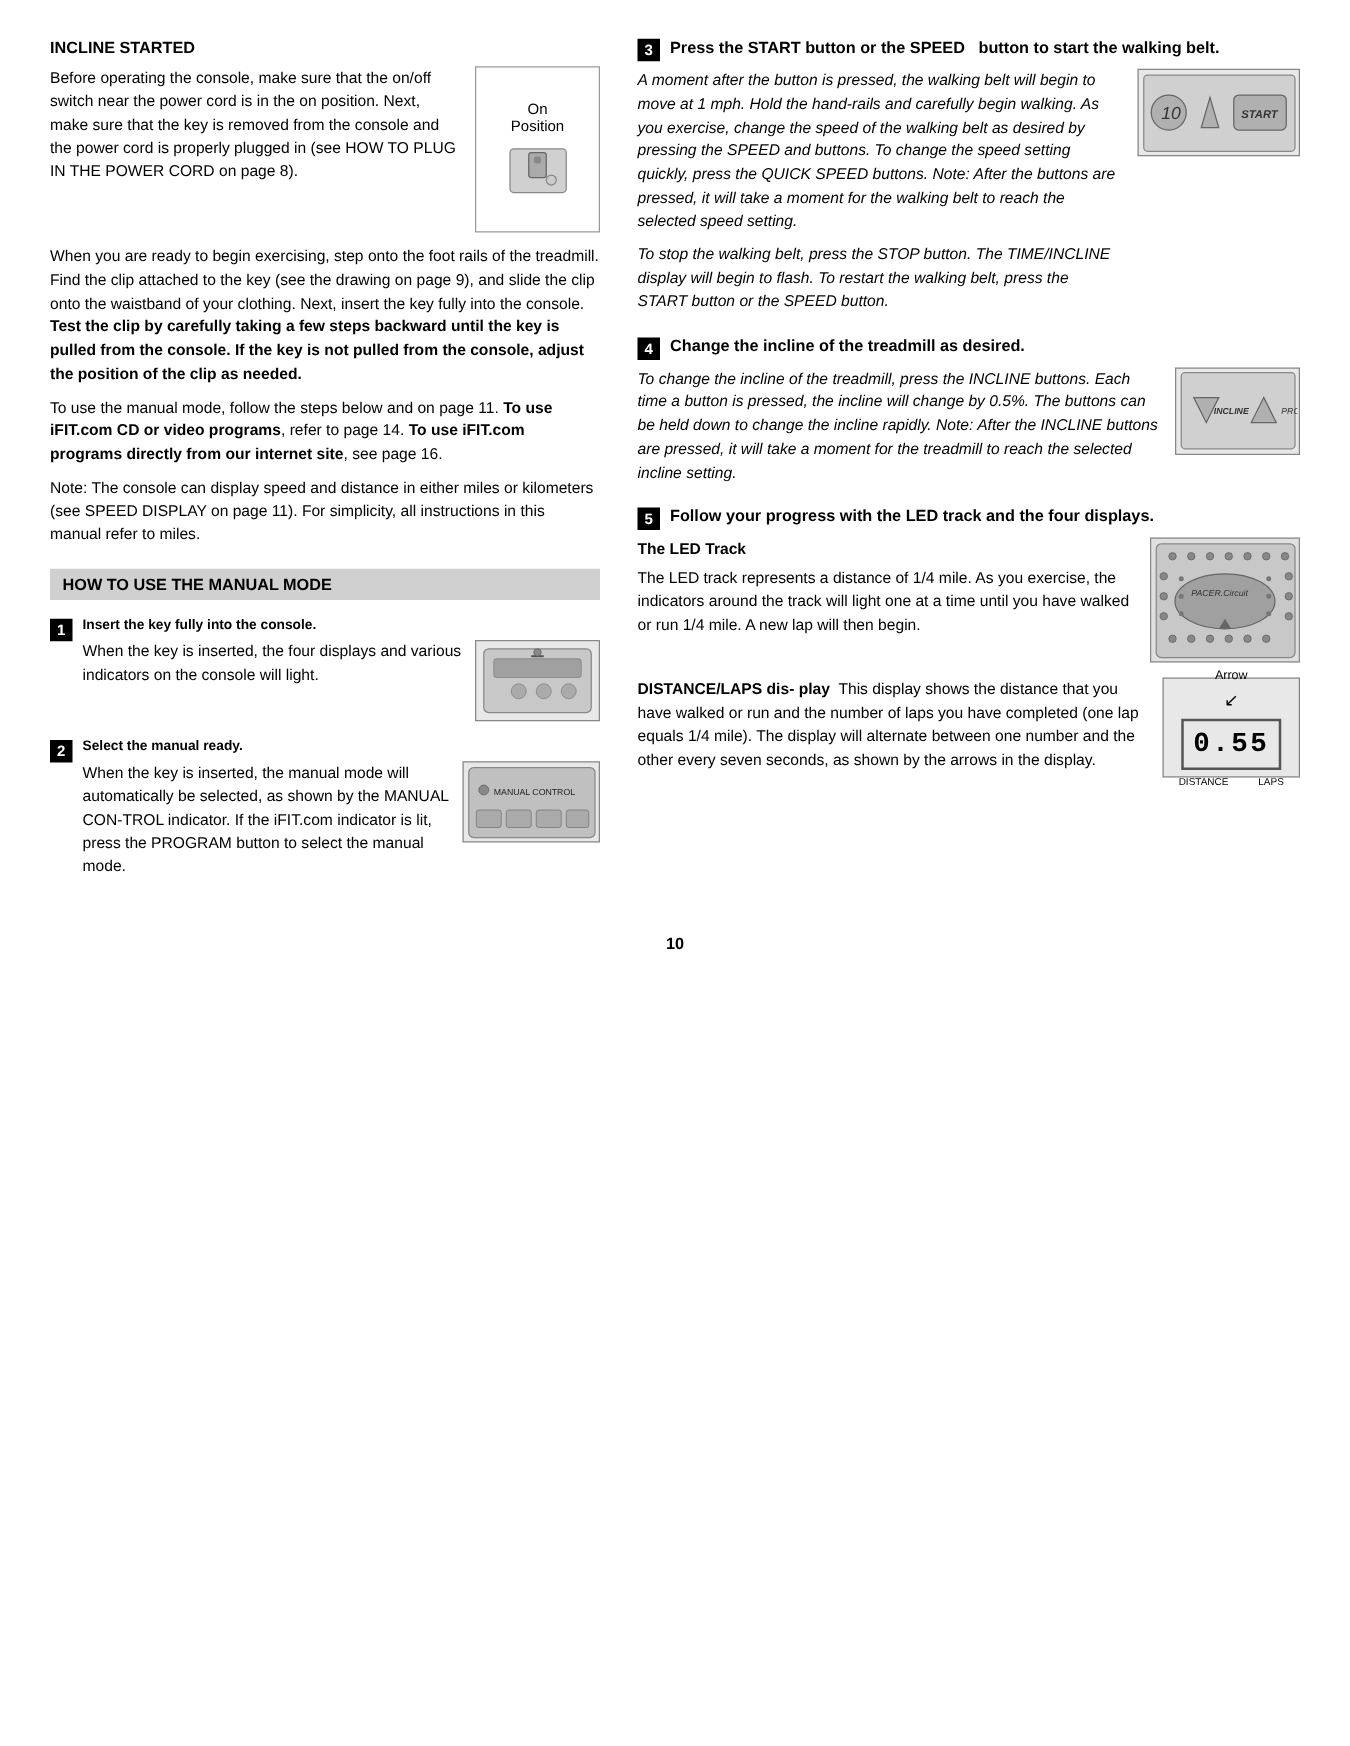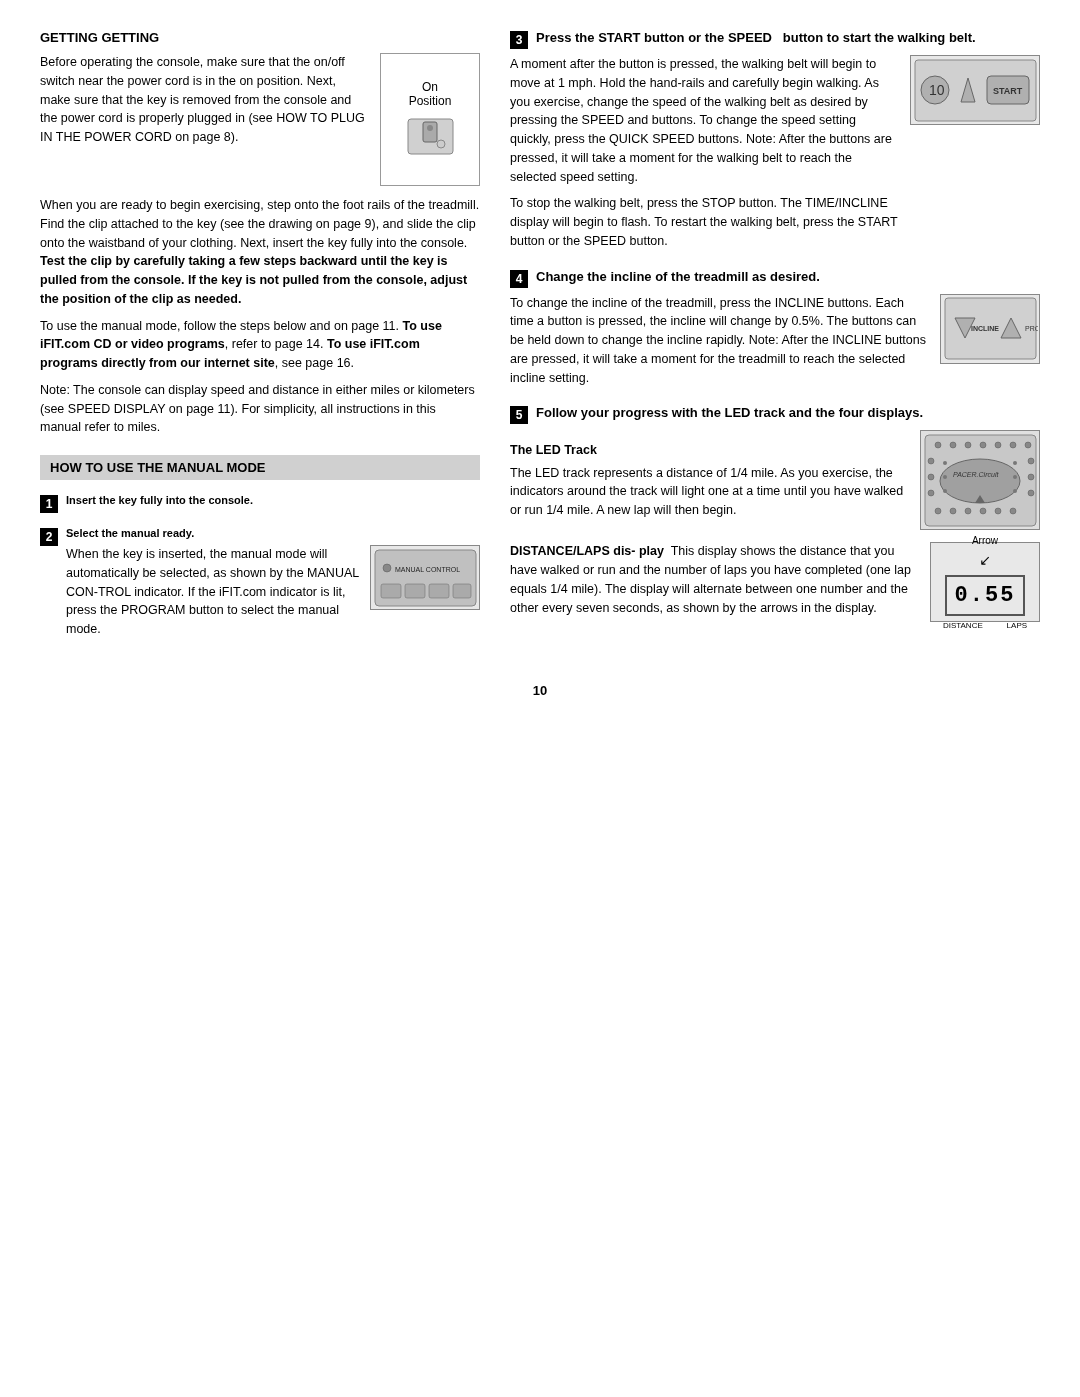--- a/index.html
+++ b/index.html
@@ -152,20 +152,21 @@
     .right-step-title {
       font-weight: bold;
       font-size: 13px;
     }
     .right-step-body {
       display: flex;
       gap: 12px;
       align-items: flex-start;
       font-size: 12.5px;
       line-height: 1.5;
+      font-style: italic;
     }
     .right-step-text {
       flex: 1;
     }
     .speed-img {
       width: 130px;
       height: 70px;
       border: 1px solid #888;
       background: #e8e8e8;
       flex-shrink: 0;
@@ -193,21 +194,21 @@
       margin-bottom: 6px;
     }
     .step5-body {
       font-size: 12.5px;
       line-height: 1.5;
     }
     .led-track-section {
       display: flex;
       gap: 12px;
       margin-bottom: 12px;
-      align-items: center;
+      align-items: flex-start;
     }
     .led-text {
       flex: 1;
     }
     .led-img {
       width: 120px;
       height: 100px;
       border: 1px solid #888;
       background: #e0e0e0;
       flex-shrink: 0;
@@ -263,21 +264,21 @@
     }
   </style>
 </head>
 <body>
 
 <div class="page-container">
 
   <div class="left-col">
 
     <div class="getting-started-section">
-      <h2 class="section-title">GETTING GETTING</h2>
+      <h2 class="section-title">INCLINE STARTED</h2>
 
       <div class="gs-content">
         <div class="gs-text">
           <span>Before operating the console, make sure that the on/off switch near the power cord is in the on position. Next, make sure that the key is removed from the console and the power cord is properly plugged in (see HOW TO PLUG IN THE POWER CORD on page 8).</span>
         </div>
         <div class="on-position-box">
           <div class="label">On<br>Position</div>
           <div class="switch-illustration">
             <svg width="55" height="45" class="switch-svg">
 
@@ -309,20 +310,35 @@
     </div>
 
     <div class="how-to-section">
       <span>HOW TO USE THE MANUAL MODE</span>
     </div>
 
     <div class="step">
       <div class="step-number">1</div>
       <div class="step-content">
         <div class="step-title">Insert the key fully into the console.</div>
+        <div class="step-body">
+          <div class="step-text">When the key is inserted, the four displays and various indicators on the console will light.</div>
+          <div class="console-img-1">
+            <svg width="90" height="55">
+              <rect x="2" y="2" width="86" height="51" rx="4" fill="#c8c8c8" stroke="#888" stroke-width="1"></rect>
+              <rect x="10" y="10" width="70" height="15" rx="2" fill="#a0a0a0" stroke="#777" stroke-width="0.5"></rect>
+              <circle cx="30" cy="36" r="6" fill="#aaa" stroke="#777" stroke-width="0.5"></circle>
+              <circle cx="50" cy="36" r="6" fill="#aaa" stroke="#777" stroke-width="0.5"></circle>
+              <circle cx="70" cy="36" r="6" fill="#aaa" stroke="#777" stroke-width="0.5"></circle>
+
+              <line x1="40" y1="8" x2="50" y2="8" stroke="#555" stroke-width="1.5"></line>
+              <circle cx="45" cy="5" r="3" fill="#888" stroke="#555" stroke-width="0.5"></circle>
+            </svg>
+          </div>
+        </div>
       </div>
     </div>
 
     <div class="step">
       <div class="step-number">2</div>
       <div class="step-content">
         <div class="step-title">Select the manual ready.</div>
         <div class="step-body">
           <div class="step-text">When the key is inserted, the manual mode will automatically be selected, as shown by the MANUAL CON-TROL indicator. If the iFIT.com indicator is lit, press the PROGRAM button to select the manual mode.</div>
           <div class="console-img-2">

